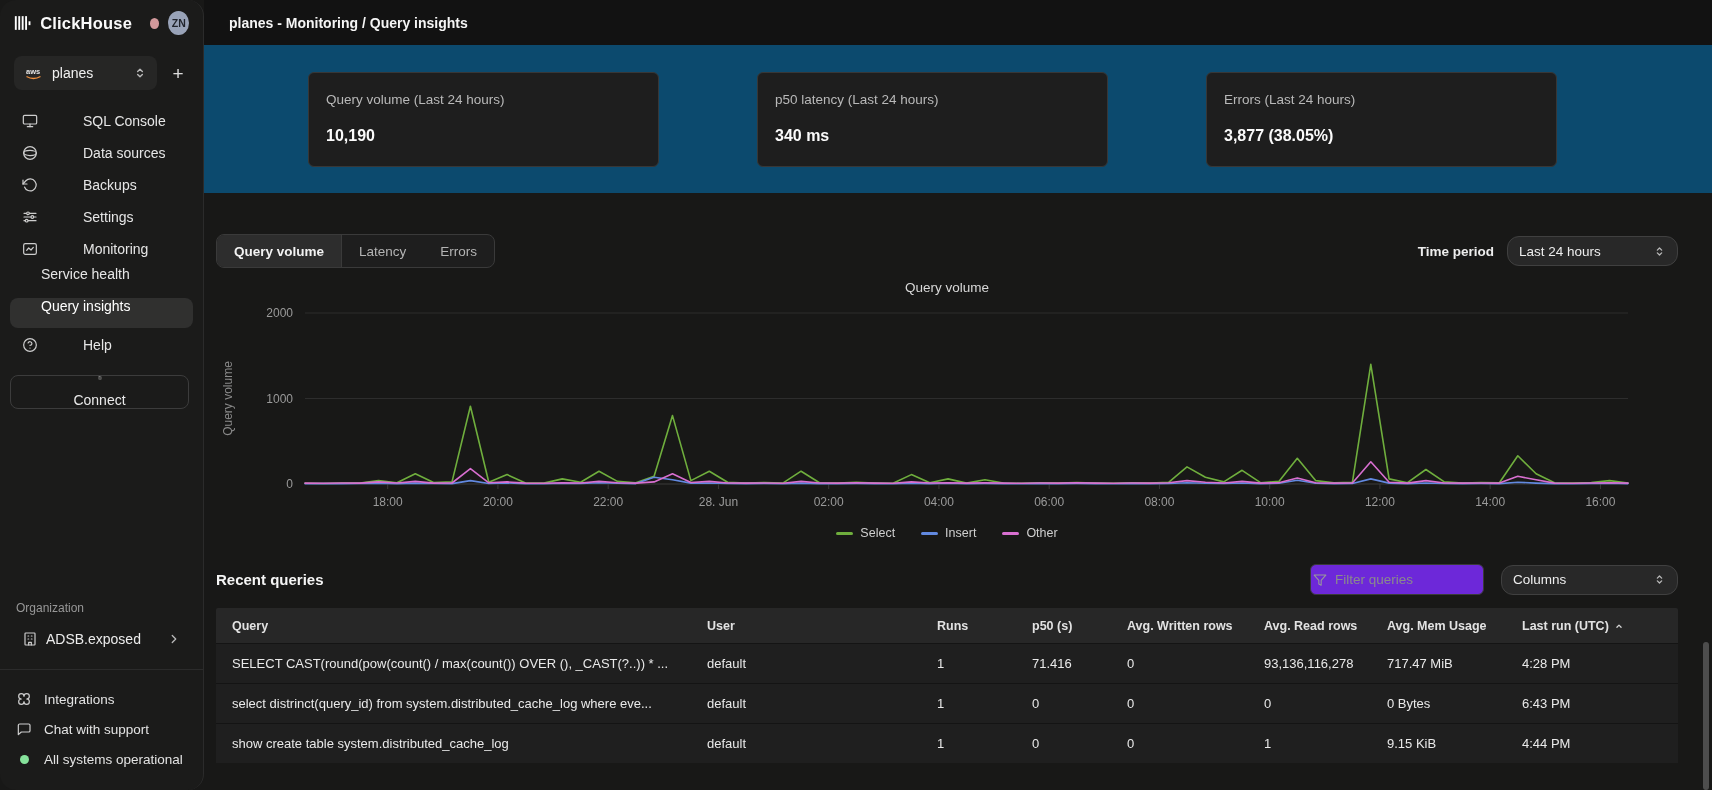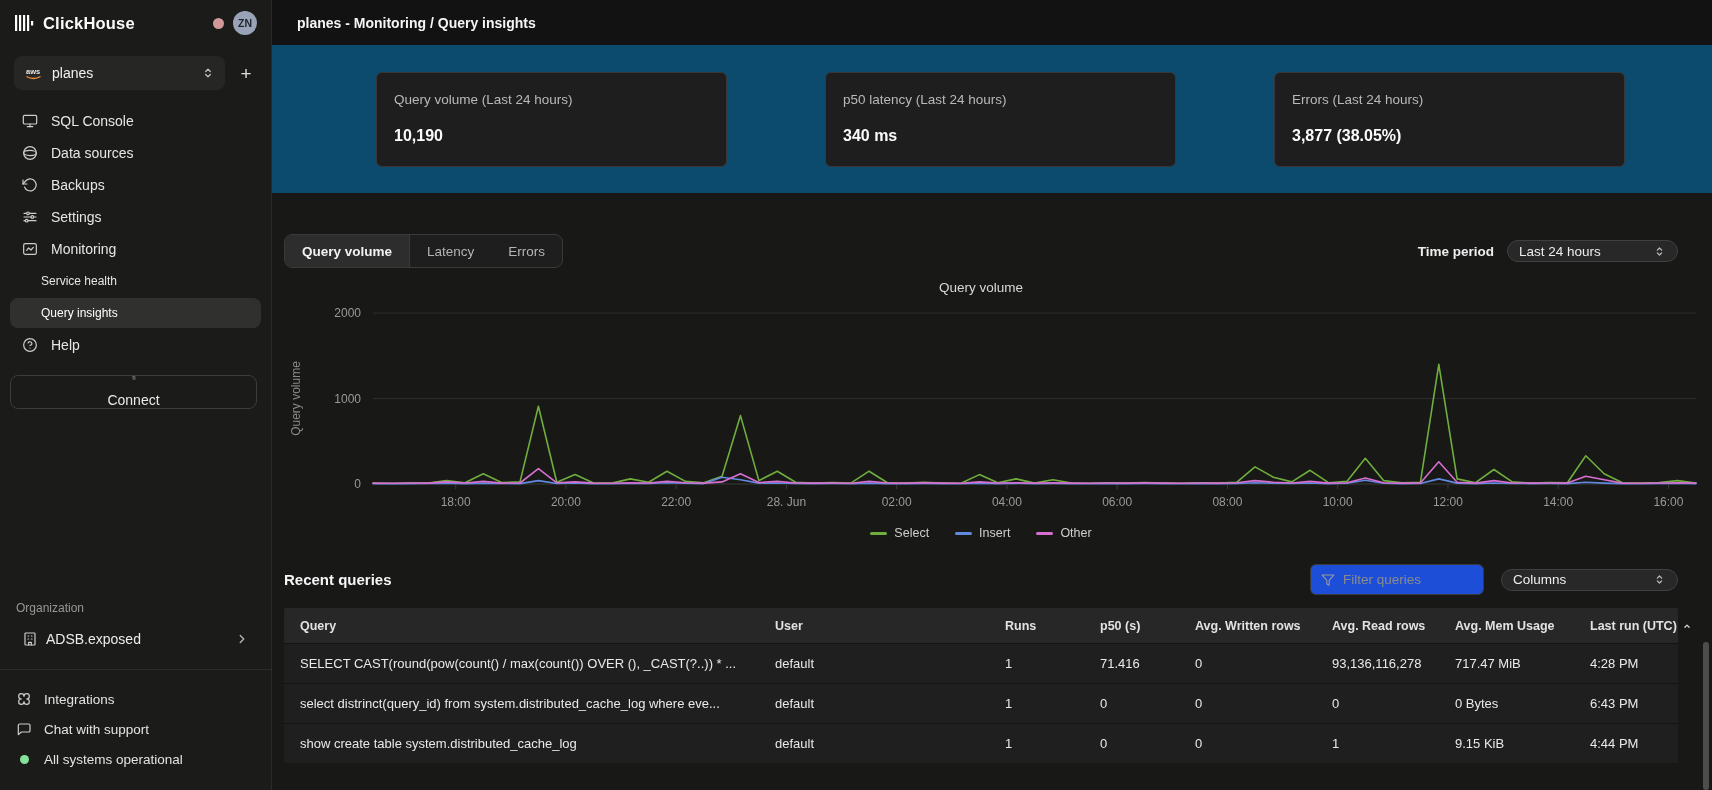--- a/index.html
+++ b/index.html
@@ -6,41 +6,41 @@
   html,body { width:1712px; height:790px; overflow:hidden; }
   body {
     background:#181817; color:#ececec;
     font-family:"Liberation Sans", sans-serif;
     display:flex; font-size:14px;
   }
   svg.ic { display:block; }
 
   
   .sidebar {
-    width:272px; height:790px; background:#1b1b1a;
+    width:204px; height:790px; background:#1b1b1a;
     border-right:1px solid #2b2b2b;
-    display:flex; flex-direction:column; flex-shrink:0;
+    display:flex; flex-direction:column; flex-shrink:0;border-radius:16px;
   }
   .side-top { display:flex; align-items:center; gap:9px; padding:11px 14px 0 14px; }
   .brand { font-size:16.5px; font-weight:bold; color:#fafafa; letter-spacing:.2px; }
   .spacer { flex:1; }
   .pink-dot { width:11px; height:11px; border-radius:50%; background:#d2999b; }
   .avatar { width:24px; height:24px; border-radius:50%; background:#99a3b8; color:#20242c;
     font-size:10.5px; font-weight:bold; display:flex; align-items:center; justify-content:center; }
   .workspace-row { display:flex; align-items:center; gap:10px; margin:21px 14px 0 14px; }
   .workspace-select { flex:1; height:34px; background:#262625; border-radius:8px;
     display:flex; align-items:center; gap:9px; padding:0 10px; cursor:pointer; }
   .workspace-select .name { flex:1; font-size:14px; color:#f0f0f0; }
   .plus-btn { font-size:19px; color:#dcdcdc; width:22px; text-align:center; cursor:pointer; line-height:1; }
   .nav { margin:16px 10px 0 10px; }
   .nav-item { height:30px; margin-bottom:2px; display:flex; align-items:center; gap:13px;
     padding:0 12px; border-radius:8px; color:#e6e6e6; cursor:pointer; }
-  .nav-item .lbl { font-size:14px; }
-  .sub-item { height:30px; margin-bottom:2px; display:flex; align-items:center;
-    padding:0 12px 0 31px; border-radius:8px; color:#e6e6e6; cursor:pointer; font-size:12px; }
+  .nav-item .lbl { font-size:14px;margin-left:32px; }
+  .sub-item { height:30px; margin-bottom:2px; display:flex; align-items:flex-start;
+    padding:0 12px 0 31px; border-radius:8px; color:#e6e6e6; cursor:pointer; font-size:14px; }
   .sub-item.active { background:#30302f; color:#ffffff; }
   .connect-btn { margin:13px 14px 0 10px; height:34px; border:1px solid #3c3c3c; border-radius:8px;
     display:flex; align-items:center; gap:12px; padding:0 12px; color:#eaeaea; cursor:pointer;flex-direction:column; }
   .org-label { padding:0 16px; margin-top:8px; font-size:12px; color:#979797; }
   .org-item { margin:8px 10px 0 10px; height:32px; display:flex; align-items:center; gap:8px;
     padding:0 12px; border-radius:8px; cursor:pointer; }
   .org-item .lbl { flex:1; font-size:14px; }
   .side-divider { border-top:1px solid #2b2b2b; margin-top:14px; }
   .side-footer { padding:14px 14px 16px 16px; }
   .foot-item { display:flex; align-items:center; gap:12px; height:30px; color:#e3e3e3;
@@ -59,36 +59,36 @@
   .stat-value { margin-top:20px; font-size:16px; font-weight:bold; color:#fbfbfb; }
 
   .content { padding:0 34px 0 12px; }
   .tabs-row { margin-top:41px; display:flex; align-items:center; justify-content:space-between; }
   .tab-group { display:flex; border:1px solid #3a3a3a; border-radius:8px; overflow:hidden; background:#1e1e1e; }
   .tab { height:32px; display:flex; align-items:center; padding:0 17px; font-size:13.5px;
     color:#b4b4b4; cursor:pointer; }
   .tab.active { background:#2d2d2d; color:#f2f2f2; font-weight:bold; border-right:1px solid #3a3a3a; }
   .period-wrap { display:flex; align-items:center; gap:13px; }
   .period-label { font-size:13.5px; font-weight:bold; color:#ededed; }
-  .select-box { height:22px; background:#282828; border:1px solid #404040; border-radius:12px;
+  .select-box { height:30px; background:#282828; border:1px solid #404040; border-radius:12px;
     display:flex; align-items:center; padding:0 11px; gap:8px; cursor:pointer; font-size:13.5px; color:#ededed; }
   .select-box .val { flex:1; }
   .select-period { width:171px; }
 
   .chart-title { margin-top:12px; text-align:center; font-size:13.5px; color:#d8d8d8; }
   .chart-wrap { margin-top:2px; }
   .legend { display:flex; justify-content:center; gap:26px; margin-top:2px; }
   .legend-item { display:flex; align-items:center; gap:7px; font-size:12.5px; color:#cfcfcf; cursor:pointer; }
   .legend-dash { width:17px; height:3px; border-radius:2px; }
 
   .rq-row { margin-top:24px; display:flex; align-items:center; justify-content:space-between; }
   .rq-title { font-size:15px; font-weight:bold; color:#f5f5f5; }
   .rq-controls { display:flex; align-items:center; gap:17px; }
-  .filter-box { width:174px; height:31px; background:#1d4ed8; border:1px solid #3a3a3a; border-radius:6px;
-    display:flex; align-items:center; gap:8px; padding:0 10px; }
+  .filter-box { width:174px; height:31px; background:#6d28d9; border:1px solid #3a3a3a; border-radius:6px;
+    display:flex; align-items:center; gap:8px; padding:0 2px; }
   .filter-box input { background:transparent; border:none; outline:none; color:#e6e6e6;
     font-size:13.5px; width:120px; font-family:"Liberation Sans",sans-serif; }
   .filter-box input::placeholder { color:#8b8b8b; }
   .select-columns { width:177px; }
 
   .table { margin-top:13px; }
   .tr { display:grid; grid-template-columns:479px 230px 95px 95px 137px 123px 135px auto; align-items:center; }
   .thead { height:35px; background:#272727; border-radius:2px 2px 0 0; }
   .th { font-size:12.5px; font-weight:bold; color:#e2e2e2; padding-left:12px; white-space:nowrap; }
   .th:first-child { padding-left:16px; }

